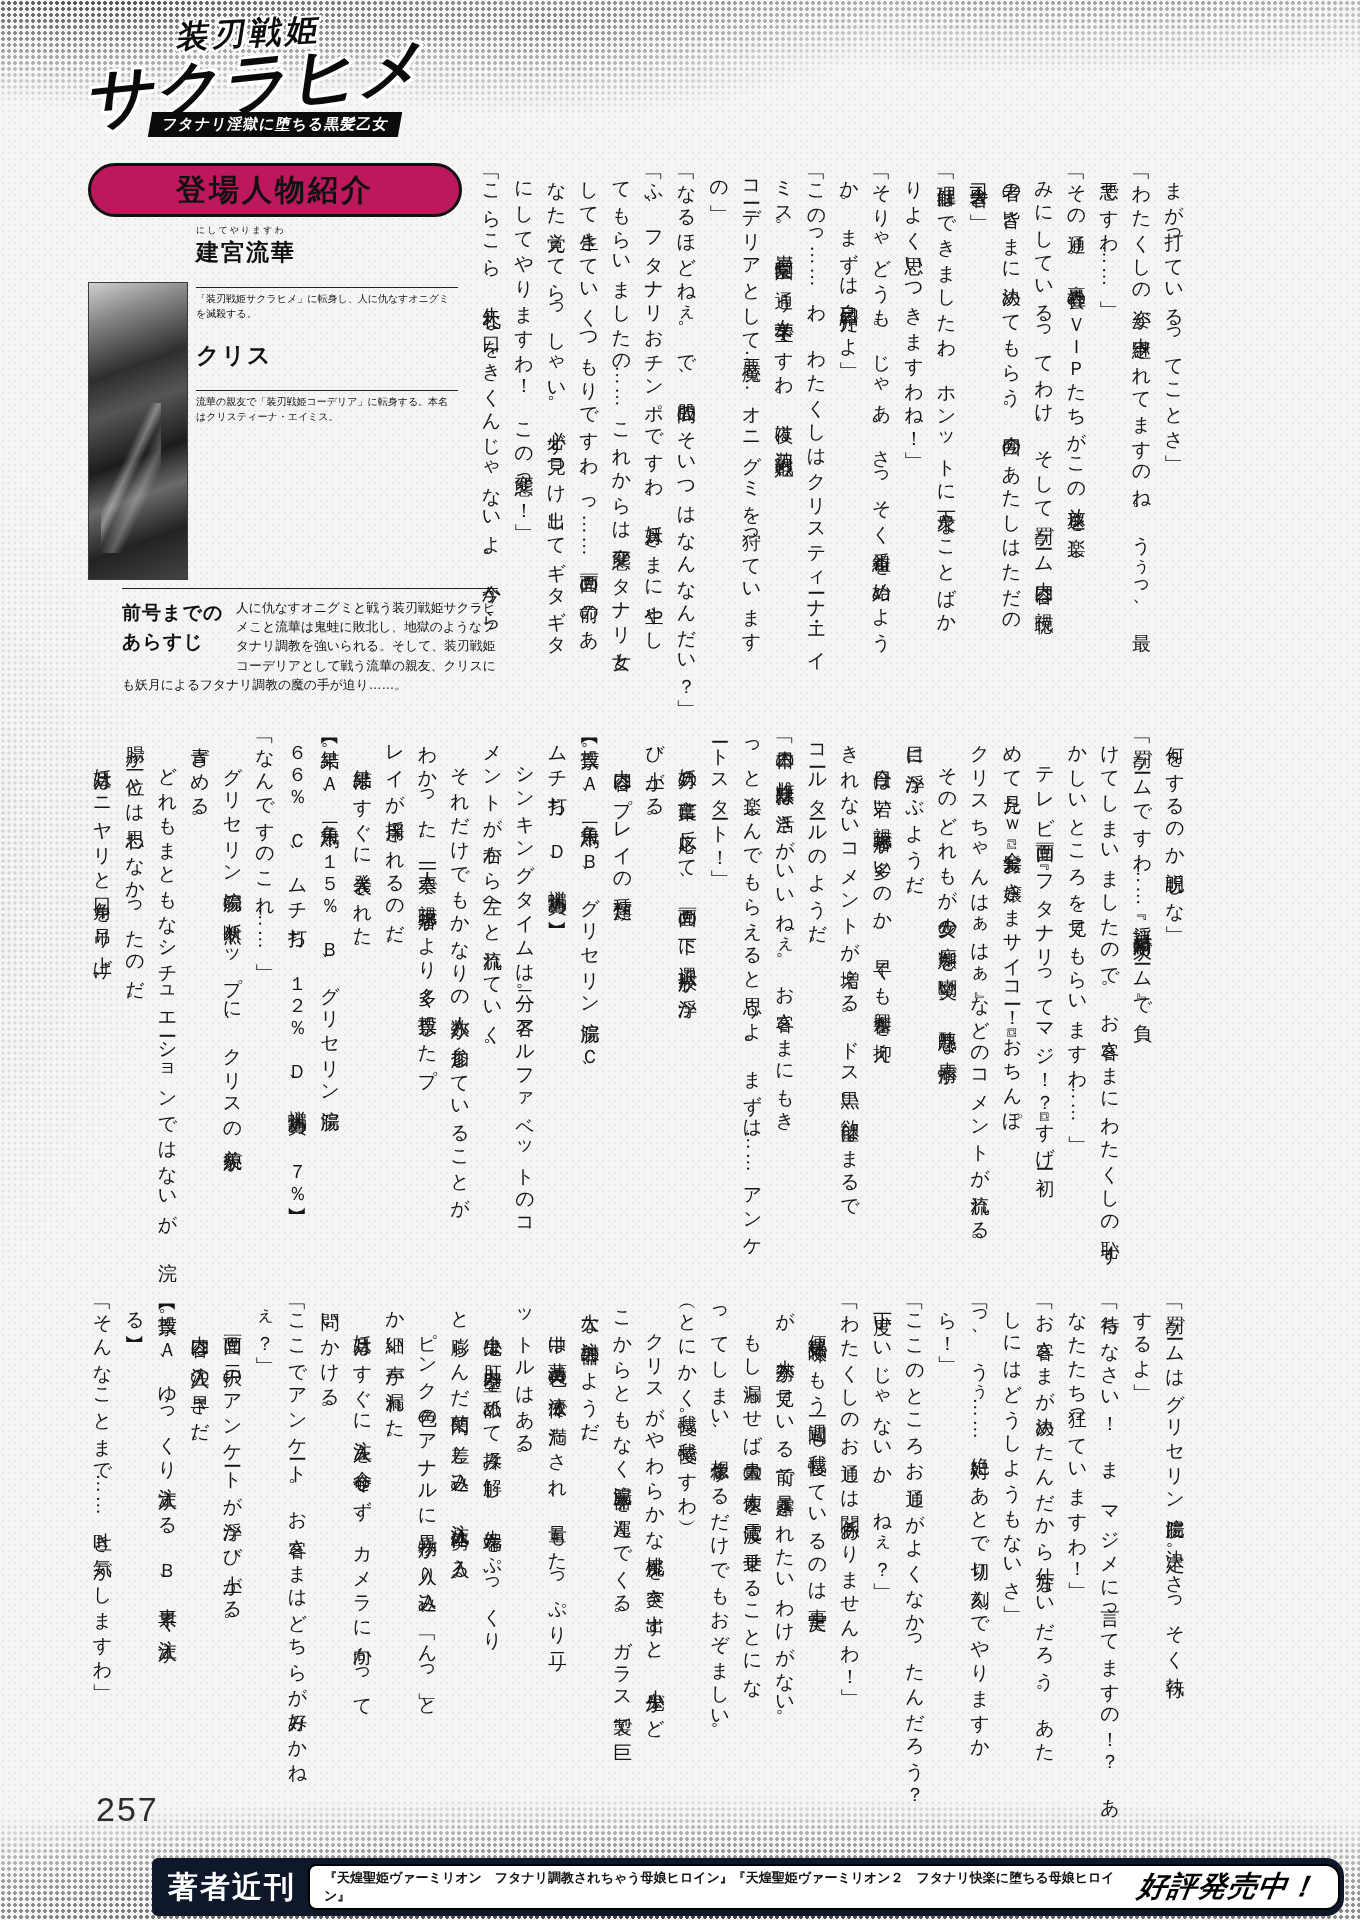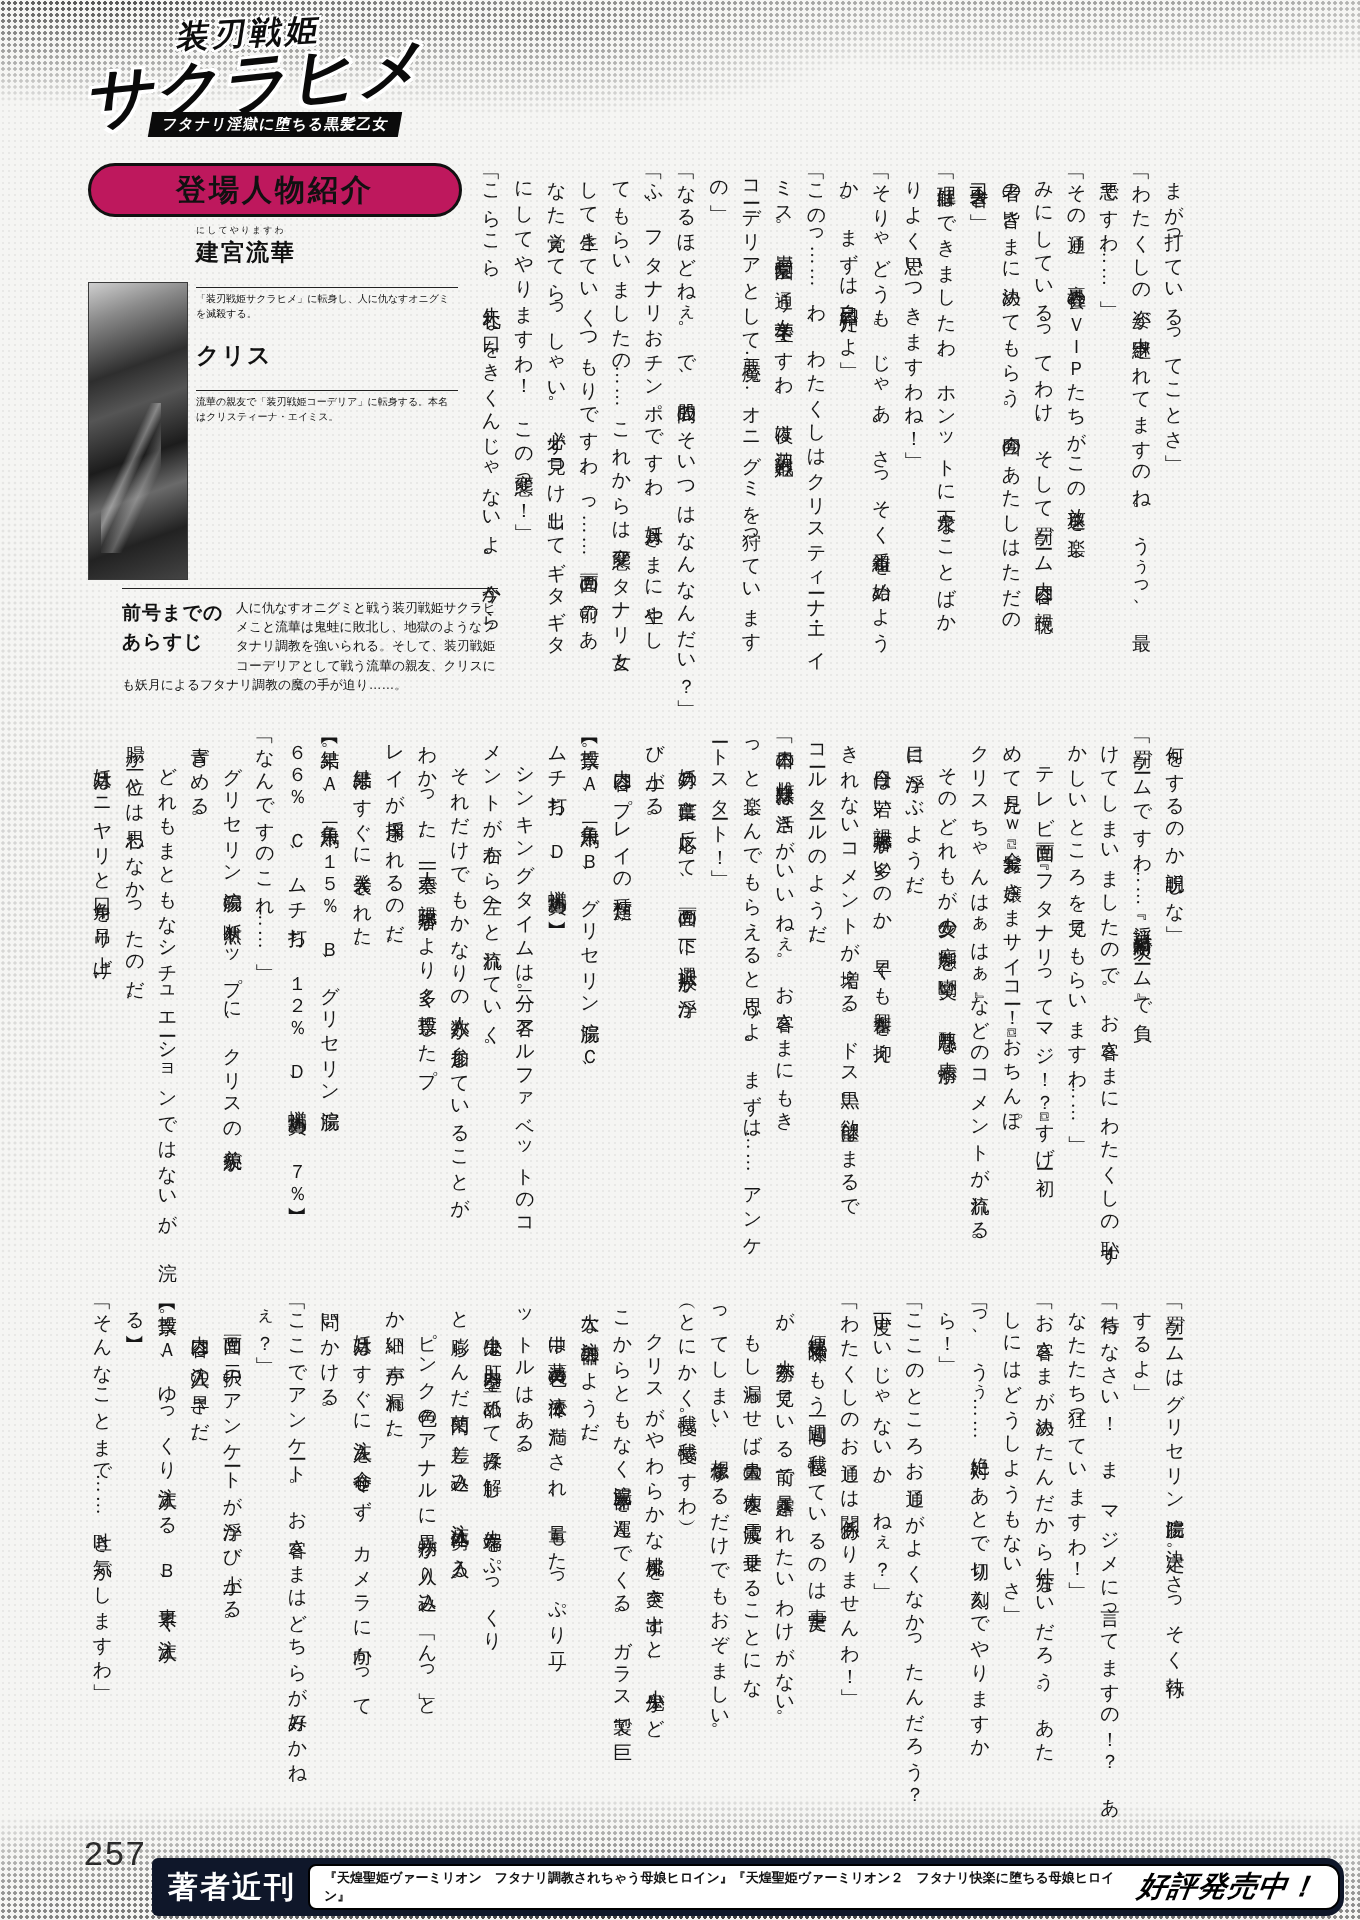--- a/index.html
+++ b/index.html
@@ -57,22 +57,22 @@
 
   
   .vtext{position:absolute;writing-mode:vertical-rl;color:#161616;
        font-size:19px;letter-spacing:3px;}
   .vtext .vline{white-space:pre;line-height:32.5px;}
   .band1{left:465px;top:168px;width:725px;height:512px;}
   .band2{left:85px;top:732px;width:1106px;height:512px;}
   .band3{left:85px;top:1298px;width:1106px;height:522px;}
 
   
-  .pagenum{position:absolute;left:84px;top:1790px;font-size:34px;color:#2b2b2b;
-       font-family:"Liberation Sans","DejaVu Sans",sans-serif;letter-spacing:2px;margin-top:44px;}
+  .pagenum{position:absolute;left:96px;top:1790px;font-size:34px;color:#2b2b2b;
+       font-family:"Liberation Sans","DejaVu Sans",sans-serif;letter-spacing:2px;}
   .footer{position:absolute;left:152px;top:1858px;width:1192px;height:58px;background:#0f172a;
        border-radius:6px 18px 18px 6px;display:flex;align-items:center;
        font-family:"Liberation Sans","DejaVu Sans",sans-serif;}
   .footer-label{color:#fff;font-weight:900;font-size:30px;letter-spacing:2px;padding:0 12px 0 16px;
        white-space:nowrap;}
   .footer-white{flex:1;background:#fff;border:2px solid #000;border-radius:8px 14px 14px 8px;
        height:42px;display:flex;align-items:center;gap:23px;padding:0 14px;margin-right:4px;}
   .footer-titles{font-size:13px;font-weight:700;line-height:1.35;flex:1;color:#111;}
   .footer-badge{font-size:29px;font-weight:900;font-style:italic;transform:skewX(-8deg);
        white-space:nowrap;color:#000;letter-spacing:1px;padding-right:6px;}

